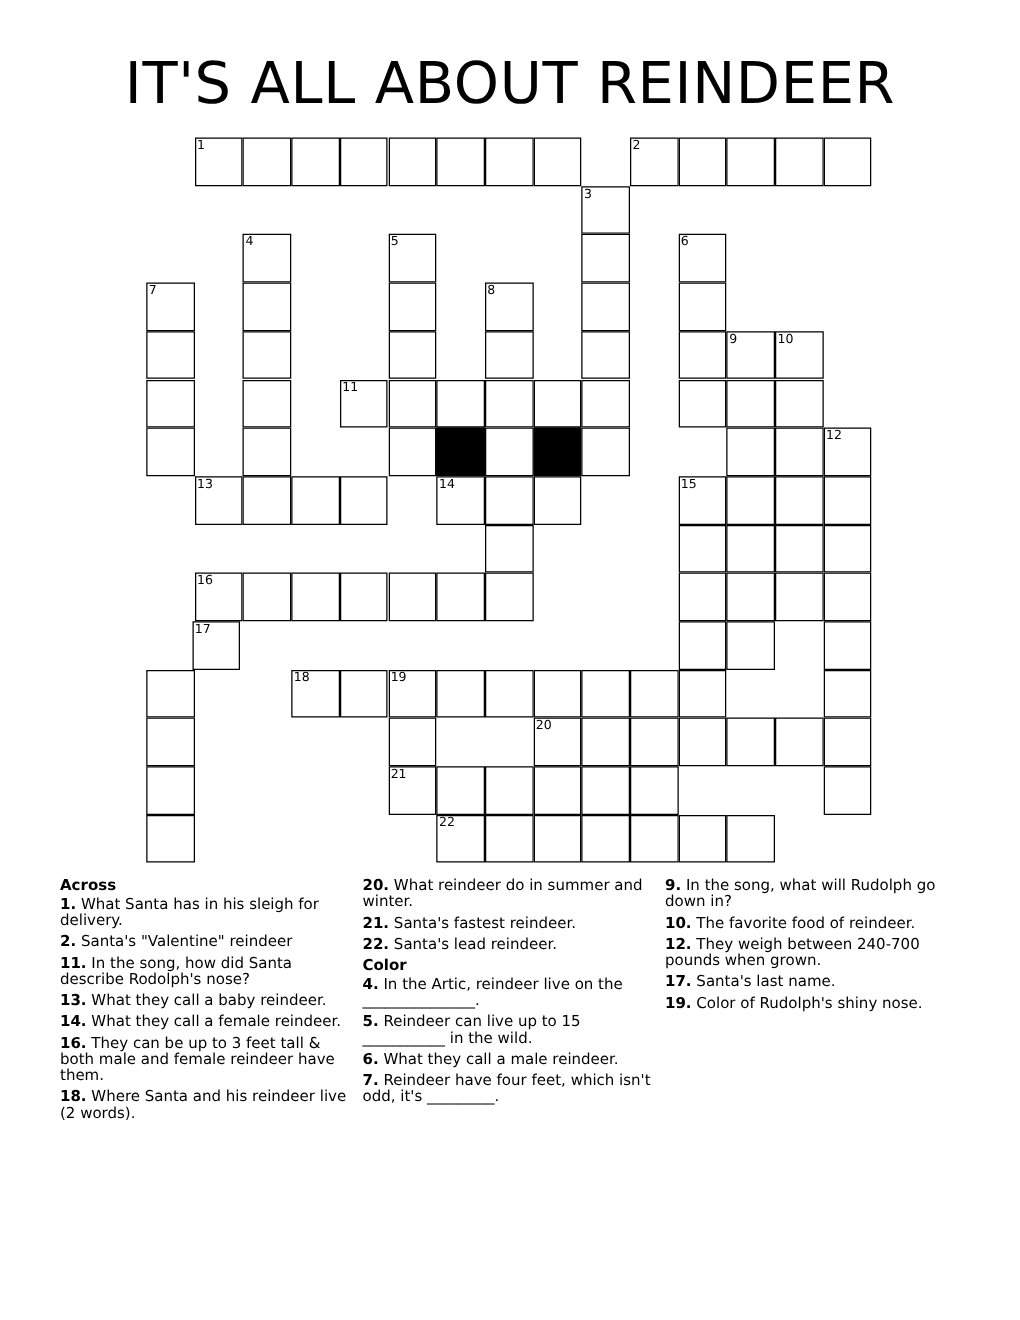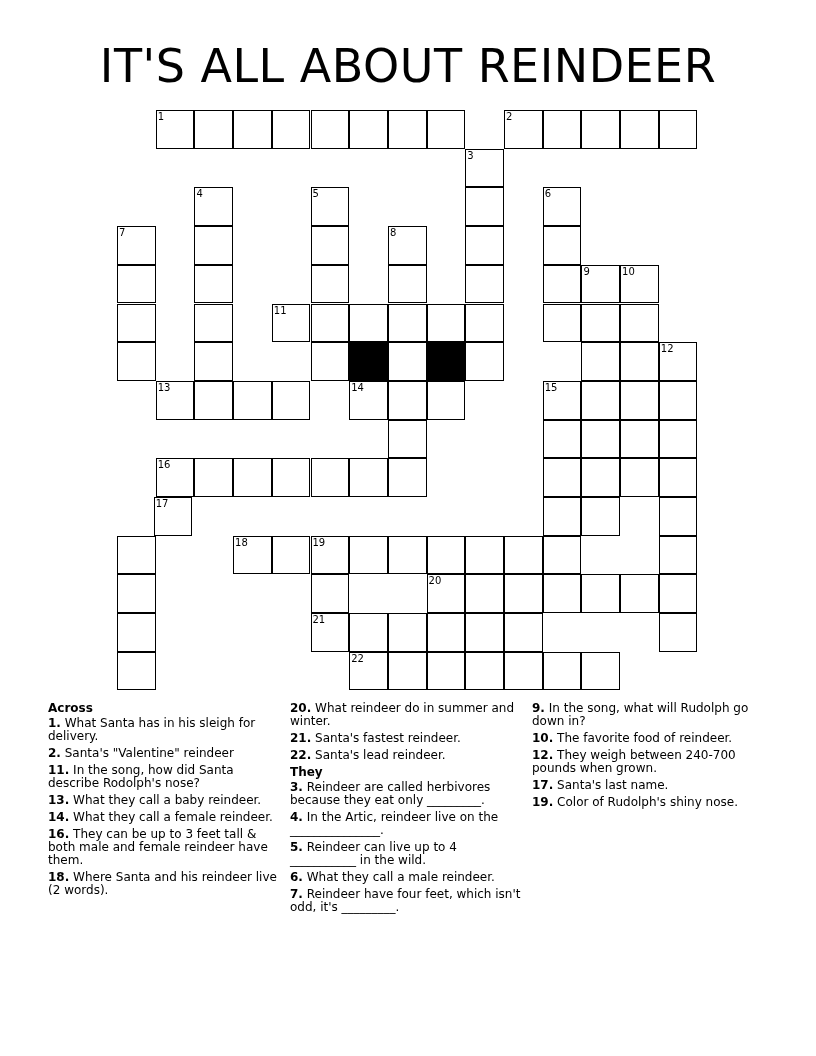--- a/index.html
+++ b/index.html
@@ -203,24 +203,23 @@
   <div class="clue"><span class="n">13.</span> <span>What they call a baby reindeer.</span></div>
   <div class="clue"><span class="n">14.</span> <span>What they call a female reindeer.</span></div>
   <div class="clue"><span class="n">16.</span> <span>They can be up to 3 feet tall &amp; both male and female reindeer have them.</span></div>
   <div class="clue"><span class="n">18.</span> <span>Where Santa and his reindeer live (2 words).</span></div>
 </div>
 
 <div class="clues col2">
   <div class="clue"><span class="n">20.</span> <span>What reindeer do in summer and winter.</span></div>
   <div class="clue"><span class="n">21.</span> <span>Santa's fastest reindeer.</span></div>
   <div class="clue"><span class="n">22.</span> <span>Santa's lead reindeer.</span></div>
-  <div class="clue-head">They</div>
-  <div class="clue"><span class="n">3.</span> <span>Reindeer are called herbivores because they eat only _________.</span></div>
+  <div class="clue-head">Color</div>
   <div class="clue"><span class="n">4.</span> <span>In the Artic, reindeer live on the _______________.</span></div>
-  <div class="clue"><span class="n">5.</span> <span>Reindeer can live up to 4 ___________ in the wild.</span></div>
+  <div class="clue"><span class="n">5.</span> <span>Reindeer can live up to 15 ___________ in the wild.</span></div>
   <div class="clue"><span class="n">6.</span> <span>What they call a male reindeer.</span></div>
   <div class="clue"><span class="n">7.</span> <span>Reindeer have four feet, which isn't odd, it's _________.</span></div>
 </div>
 
 <div class="clues col3">
   <div class="clue"><span class="n">9.</span> <span>In the song, what will Rudolph go down in?</span></div>
   <div class="clue"><span class="n">10.</span> <span>The favorite food of reindeer.</span></div>
   <div class="clue"><span class="n">12.</span> <span>They weigh between 240-700 pounds when grown.</span></div>
   <div class="clue"><span class="n">17.</span> <span>Santa's last name.</span></div>
   <div class="clue"><span class="n">19.</span> <span>Color of Rudolph's shiny nose.</span></div>

